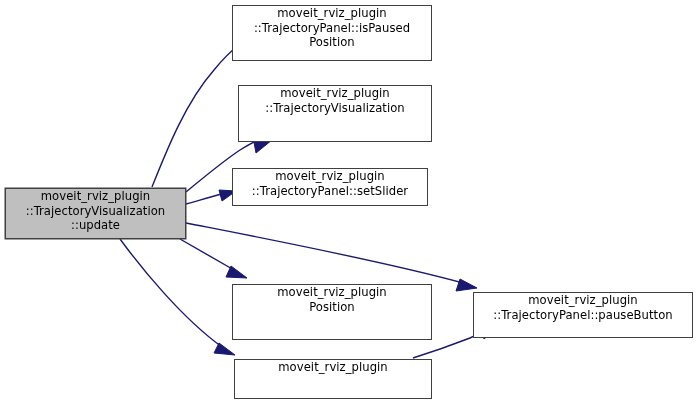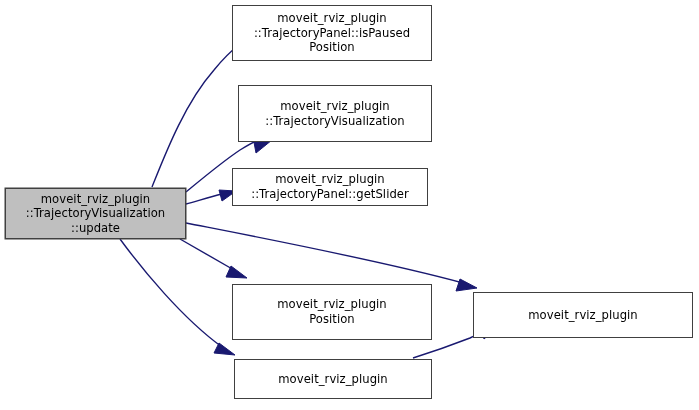--- a/index.html
+++ b/index.html
@@ -26,21 +26,20 @@
     pointer-events: none;
   }
   .node {
     position: absolute;
     box-sizing: border-box;
     border: 1px solid #404040;
     background: #ffffff;
     display: flex;
     flex-direction: column;
     align-items: center;
-    justify-content: center;
     text-align: center;
     color: #000000;
     font-size: 11.6px;
     line-height: 14.6px;
     letter-spacing: 0.05px;
     white-space: pre;
   }
   .node.highlight {
     background: #bfbfbf;
     border: 1px solid #404040;
@@ -81,18 +80,18 @@
       </g>
       <g>
         <path d="M 413,358 C 432,352 452,345 470,338 474,336 478,334 483,332" fill="none" stroke="#191970" stroke-width="1.4"></path>
         <path d="M 481,328 L 497,328 L 484,339 Z" fill="#191970" stroke="#191970" stroke-width="1"></path>
       </g>
     </svg>
   <div id="node-layer">
       <div class="node highlight" style="left: 5px; top: 188px; width: 181px; height: 51px; background: rgb(191, 191, 191); border-color: rgb(64, 64, 64); color: rgb(0, 0, 0);"><span class="line">moveit_rviz_plugin</span><span class="line">::TrajectoryVisualization</span><span class="line">::update</span></div>
       <div class="node" style="left: 232px; top: 5px; width: 200px; height: 56px; background: rgb(255, 255, 255); border-color: rgb(64, 64, 64); color: rgb(0, 0, 0);"><span class="line">moveit_rviz_plugin</span><span class="line">::TrajectoryPanel::isPaused</span><span class="line">Position</span></div>
       <div class="node" style="left: 238px; top: 85px; width: 194px; height: 57px; background: rgb(255, 255, 255); border-color: rgb(64, 64, 64); color: rgb(0, 0, 0);"><span class="line">moveit_rviz_plugin</span><span class="line">::TrajectoryVisualization</span></div>
-      <div class="node" style="left: 232px; top: 168px; width: 196px; height: 38px; background: rgb(255, 255, 255); border-color: rgb(64, 64, 64); color: rgb(0, 0, 0);"><span class="line">moveit_rviz_plugin</span><span class="line">::TrajectoryPanel::getSlider</span></div>
+      <div class="node" style="left: 232px; top: 168px; width: 196px; height: 38px; background: rgb(255, 255, 255); border-color: rgb(64, 64, 64); color: rgb(0, 0, 0);"><span class="line">moveit_rviz_plugin</span><span class="line">::TrajectoryPanel::setSlider</span></div>
       <div class="node" style="left: 232px; top: 284px; width: 200px; height: 56px; background: rgb(255, 255, 255); border-color: rgb(64, 64, 64); color: rgb(0, 0, 0);"><span class="line">moveit_rviz_plugin</span><span class="line">Position</span></div>
       <div class="node" style="left: 234px; top: 359px; width: 198px; height: 40px; background: rgb(255, 255, 255); border-color: rgb(64, 64, 64); color: rgb(0, 0, 0);"><span class="line">moveit_rviz_plugin</span></div>
-      <div class="node" style="left: 473px; top: 292px; width: 220px; height: 46px; background: rgb(255, 255, 255); border-color: rgb(64, 64, 64); color: rgb(0, 0, 0);"><span class="line">moveit_rviz_plugin</span></div>
+      <div class="node" style="left: 473px; top: 292px; width: 220px; height: 46px; background: rgb(255, 255, 255); border-color: rgb(64, 64, 64); color: rgb(0, 0, 0);"><span class="line">moveit_rviz_plugin</span><span class="line">::TrajectoryPanel::pauseButton</span></div>
     </div>
 </div>
 
 </body></html>

